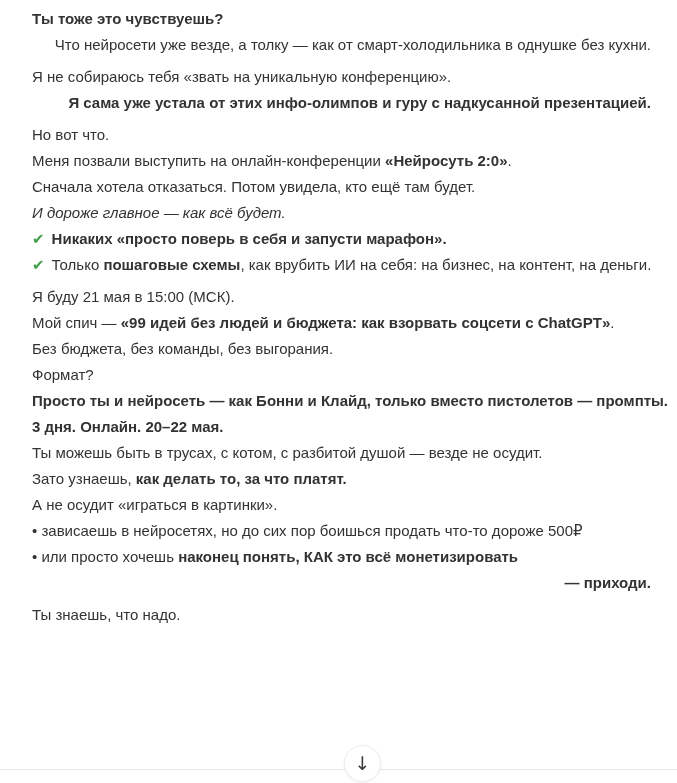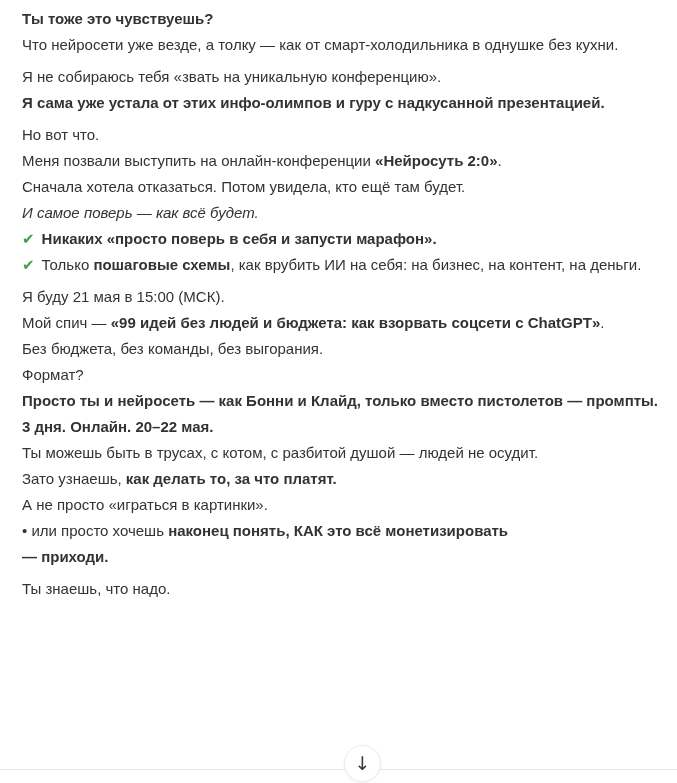--- a/index.html
+++ b/index.html
@@ -7,29 +7,29 @@
   body {
     width: 677px;
     height: 783px;
     background: #ffffff;
     font-family: "Liberation Sans", "DejaVu Sans", sans-serif;
     color: #333333;
     position: relative;
     overflow: hidden;
   }
   .content {
-    padding: 6px 26px 0 22px;
+    padding: 6px 26px 0 32px;
   }
   p.line {
     margin: 0;
     font-size: 15px;
     line-height: 26px;
     white-space: nowrap;
   }
-  p.line.gap { margin-bottom: 6px; }
+  p.line.gap { margin-bottom: 6px; text-align: right; }
   .seg-bold { font-weight: 700; }
   .seg-italic { font-style: italic; }
   .check {
     color: #3f9e46;
     font-weight: 700;
     margin-right: 7px;
     font-size: 15px;
   }
   .emoji-hand {
     display: inline-block;
@@ -71,32 +71,33 @@
 <body>
 
 <div class="content">
     <p class="line"><span class="seg-bold">Ты тоже это чувствуешь?</span></p>
     <p class="line gap"><span>Что нейросети уже везде, а толку — как от смарт-холодильника в однушке без кухни.</span></p>
     <p class="line"><span>Я не собираюсь тебя «звать на уникальную конференцию».</span></p>
     <p class="line gap"><span class="seg-bold">Я сама уже устала от этих инфо-олимпов и гуру с надкусанной презентацией.</span></p>
     <p class="line"><span>Но вот что.</span></p>
     <p class="line"><span>Меня позвали выступить на онлайн-конференции </span><span class="seg-bold">«Нейросуть 2:0»</span><span>.</span></p>
     <p class="line"><span>Сначала хотела отказаться. Потом увидела, кто ещё там будет.</span></p>
-    <p class="line"><span class="seg-italic">И самое поверь — как всё будет.</span></p>
+    <p class="line"><span class="seg-italic">И дороже главное — как всё будет.</span></p>
     <p class="line"><span class="check">✔</span><span class="seg-bold">Никаких «просто поверь в себя и запусти марафон».</span></p>
     <p class="line gap"><span class="check">✔</span><span>Только </span><span class="seg-bold">пошаговые схемы</span><span>, как врубить ИИ на себя: на бизнес, на контент, на деньги.</span></p>
     <p class="line"><span>Я буду 21 мая в 15:00 (МСК).</span></p>
     <p class="line"><span>Мой спич — </span><span class="seg-bold">«99 идей без людей и бюджета: как взорвать соцсети с ChatGPT»</span><span>.</span></p>
     <p class="line"><span>Без бюджета, без команды, без выгорания.</span></p>
     <p class="line"><span>Формат?</span></p>
     <p class="line"><span class="seg-bold">Просто ты и нейросеть — как Бонни и Клайд, только вместо пистолетов — промпты.</span></p>
     <p class="line"><span class="seg-bold">3 дня. Онлайн. 20–22 мая.</span></p>
-    <p class="line"><span>Ты можешь быть в трусах, с котом, с разбитой душой — людей не осудит.</span></p>
+    <p class="line"><span>Ты можешь быть в трусах, с котом, с разбитой душой — везде не осудит.</span></p>
     <p class="line"><span>Зато узнаешь, </span><span class="seg-bold">как делать то, за что платят.</span></p>
-    <p class="line"><span>А не просто «играться в картинки».</span></p>
+    <p class="line"><span>А не осудит «играться в картинки».</span></p>
+    <p class="line"><span>• зависаешь в нейросетях, но до сих пор боишься продать что-то дороже 500₽</span></p>
     <p class="line"><span>• или просто хочешь </span><span class="seg-bold">наконец понять, КАК это всё монетизировать</span></p>
     <p class="line gap"><span class="seg-bold">— приходи.</span></p>
     <p class="line"><span>Ты знаешь, что надо.</span></p>
   </div>
 
 <div class="bottom-divider"></div>
 
 <div class="scroll-down-button">
   <span class="arrow">↓</span>
 </div>

